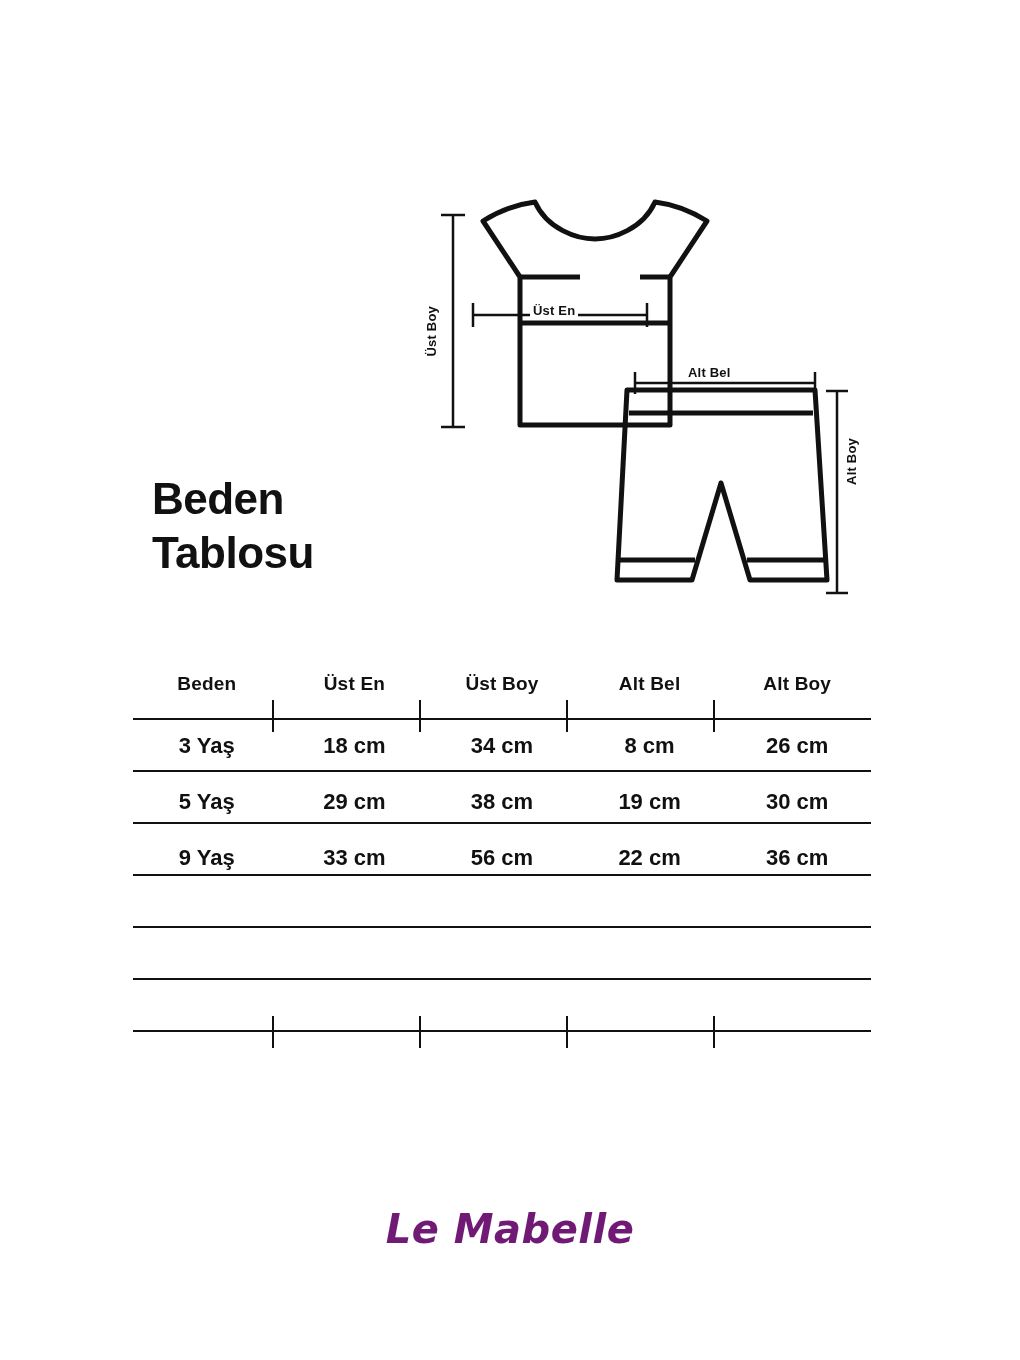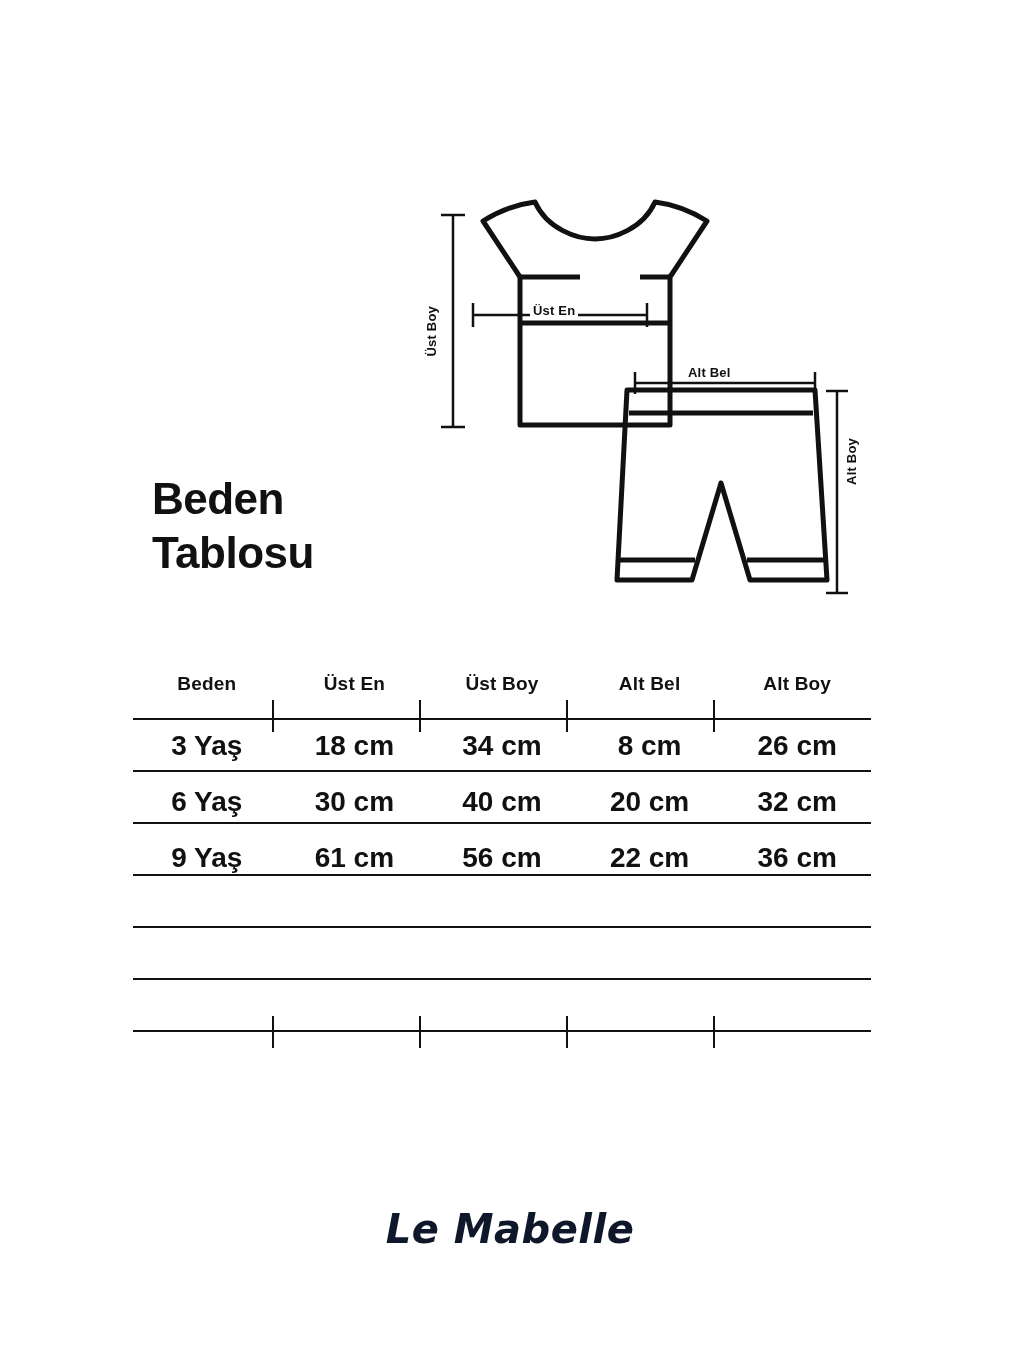--- a/index.html
+++ b/index.html
@@ -78,21 +78,21 @@
     color: #111111;
     padding: 0;
   }
   table.size-table th {
     font-size: 19px;
     height: 68px;
     vertical-align: middle;
     letter-spacing: 0.2px;
   }
   table.size-table td {
-    font-size: 28px;
+    font-size: 22px;
     height: 56px;
     vertical-align: middle;
     position: relative;
   }
   
   .ticks {
     position: absolute;
     left: 0; top: 0;
     width: 100%; height: 100%;
     pointer-events: none;
@@ -114,21 +114,21 @@
   .logo {
     position: absolute;
     left: 0;
     top: 1206px;
     width: 1020px;
     text-align: center;
     font-family: "DejaVu Sans", sans-serif;
     font-size: 40px;
     font-weight: bold;
     font-style: italic;
-    color: #0f172a;
+    color: #701a75;
     letter-spacing: 0.5px;
   }
 </style>
 </head>
 <body>
 
 <div class="title"><span>Beden</span>
 <span>Tablosu</span></div>
 
 <div class="diagram">
@@ -208,29 +208,29 @@
     </thead>
     <tbody>
       <tr>
         <td>3 Yaş</td>
         <td>18 cm</td>
         <td>34 cm</td>
         <td>8 cm</td>
         <td>26 cm</td>
       </tr>
       <tr>
-        <td>6 Yaş</td>
+        <td>5 Yaş</td>
+        <td>29 cm</td>
+        <td>38 cm</td>
+        <td>19 cm</td>
         <td>30 cm</td>
-        <td>40 cm</td>
-        <td>20 cm</td>
-        <td>32 cm</td>
       </tr>
       <tr>
         <td>9 Yaş</td>
-        <td>61 cm</td>
+        <td>33 cm</td>
         <td>56 cm</td>
         <td>22 cm</td>
         <td>36 cm</td>
       </tr>
     </tbody>
   </table>
 
   <div class="ticks">
     <div class="hline" style="top:68px"></div>
     <div class="hline" style="top:120px"></div>

